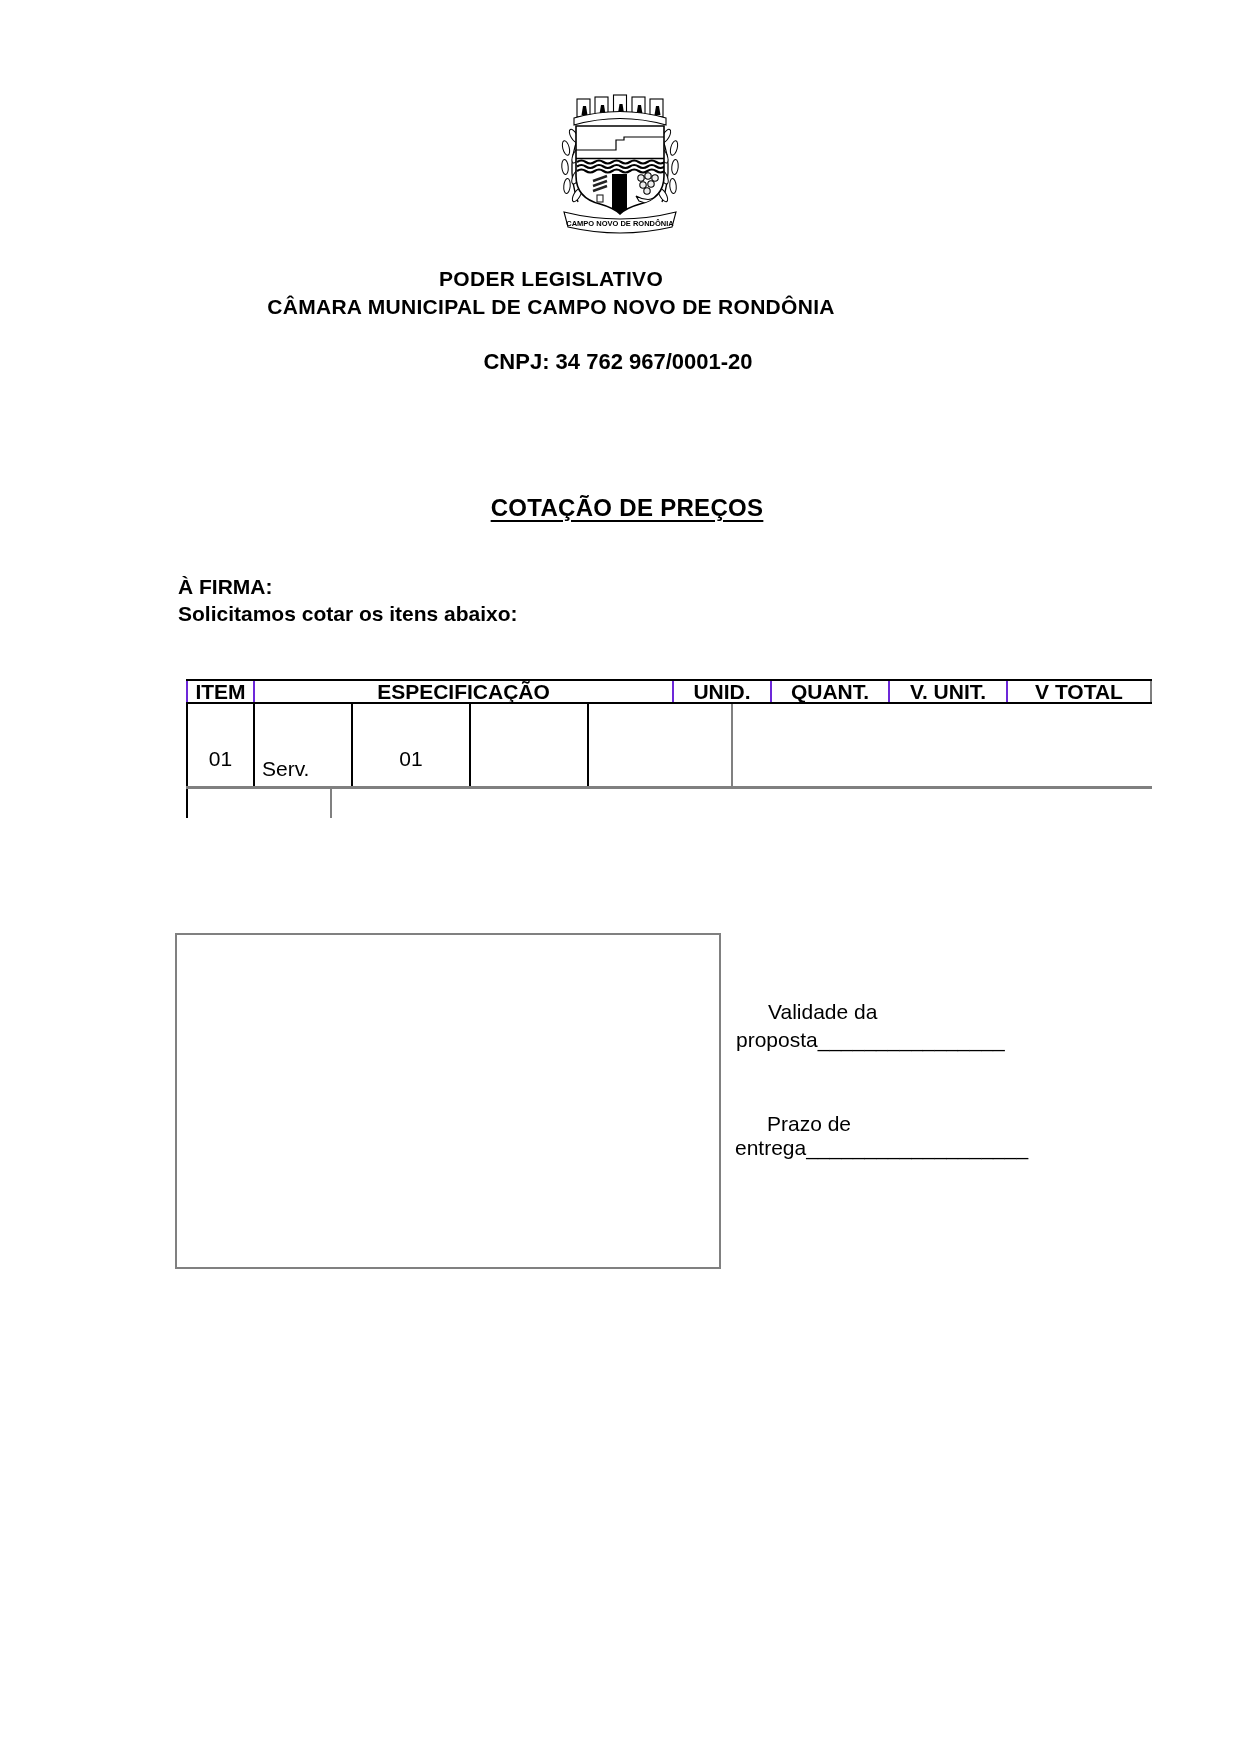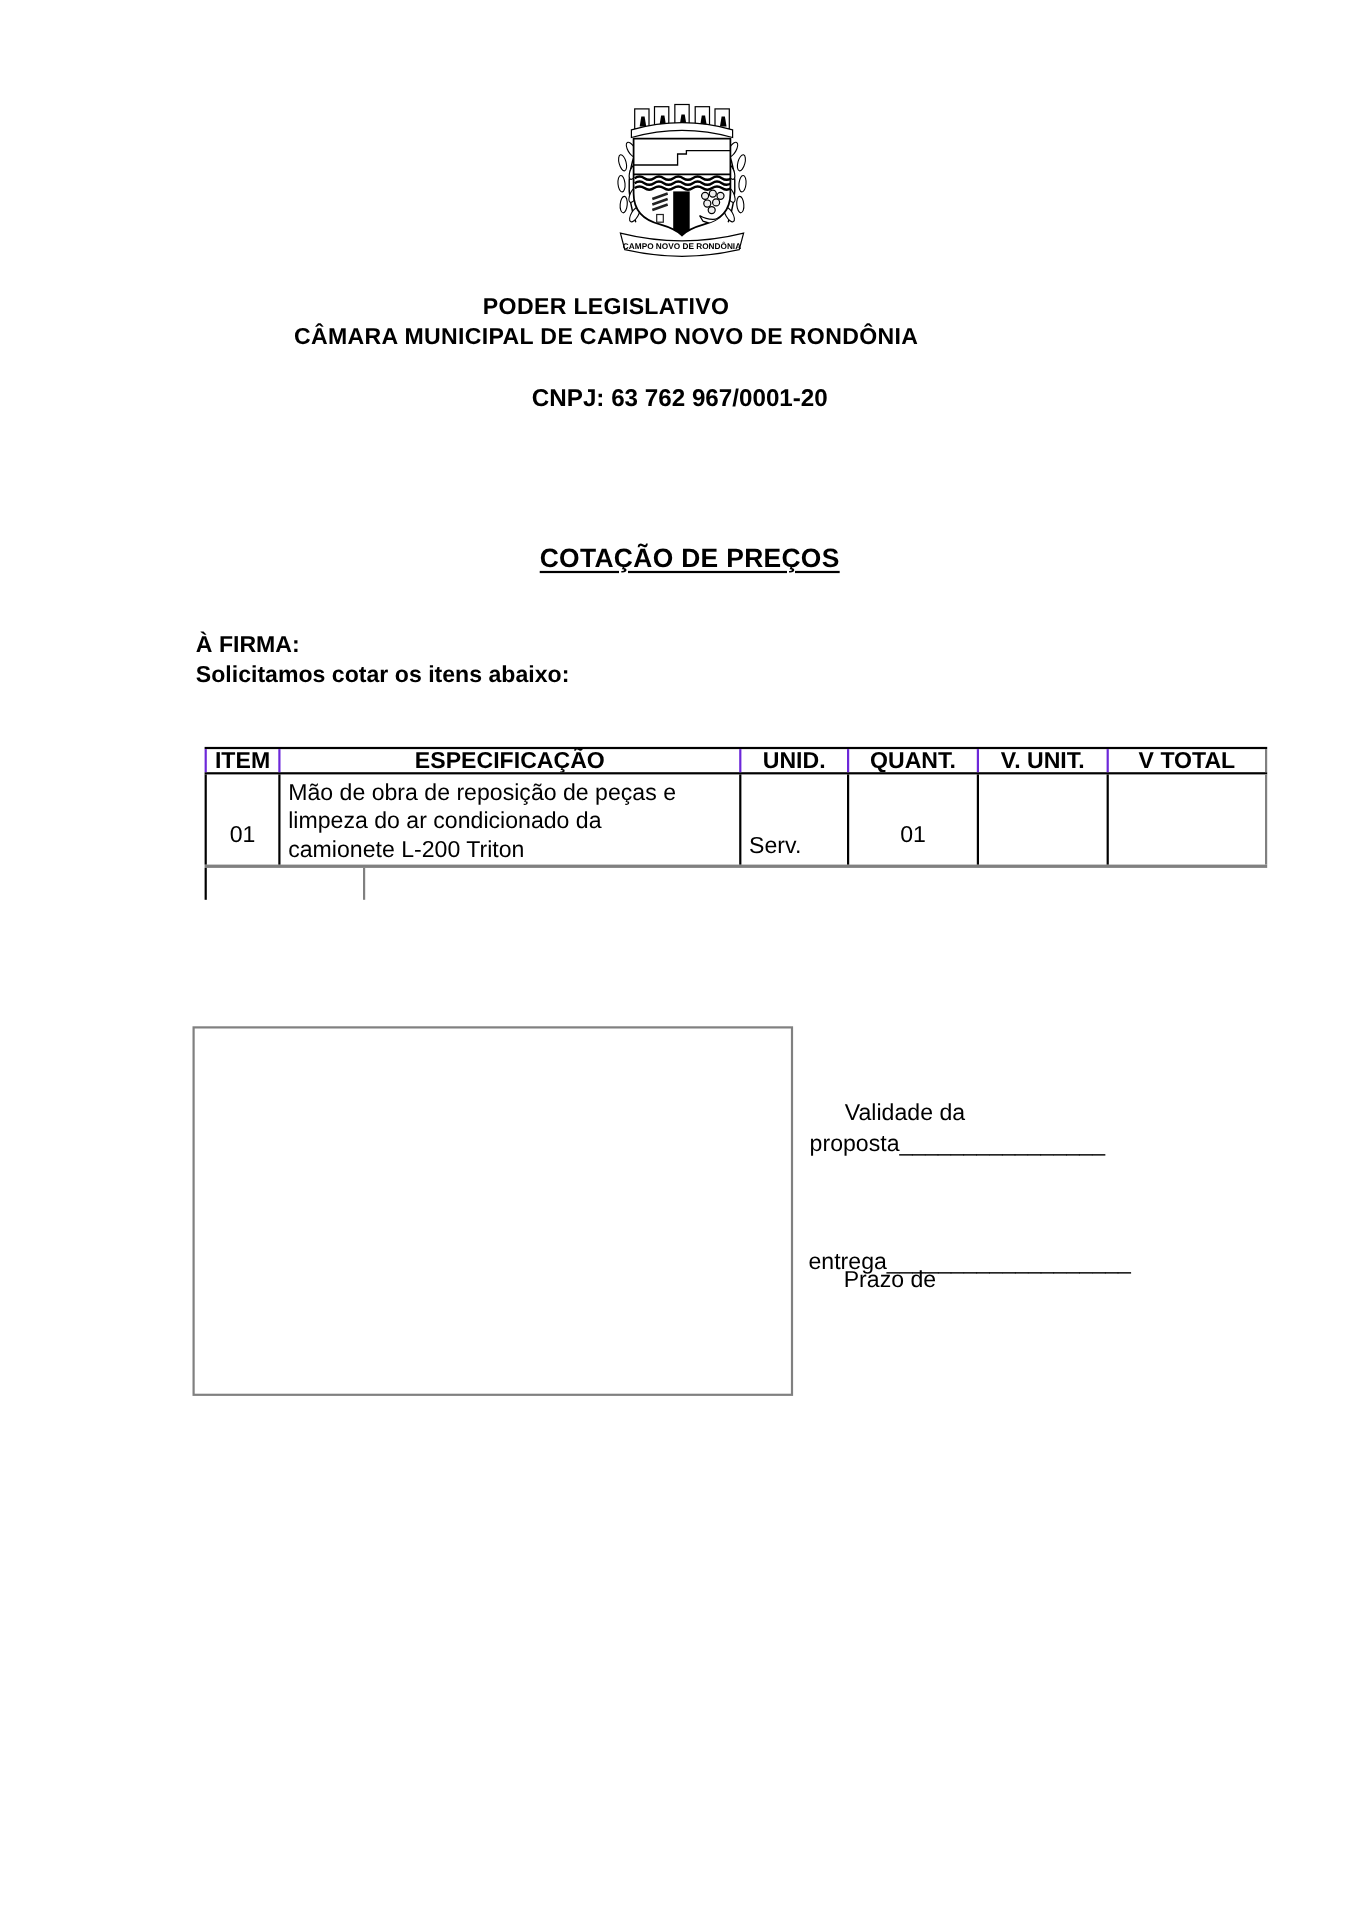--- a/index.html
+++ b/index.html
@@ -109,47 +109,44 @@
   </g>
 
   <g>
     <path d="M12,122 Q68,136 124,122 L120,137 Q68,149 16,137 Z" fill="#fff" stroke="#000" stroke-width="1.1"></path>
     <text x="68" y="136" text-anchor="middle" font-size="7.5" font-weight="bold" font-family="Liberation Sans, sans-serif">CAMPO NOVO DE RONDÔNIA</text>
   </g>
 </svg>
 
 <div class="abs ctr org-line" style="left:551px;top:267px;">PODER LEGISLATIVO</div>
 <div class="abs ctr org-line" style="left:551px;top:295px;">CÂMARA MUNICIPAL DE CAMPO NOVO DE RONDÔNIA</div>
-<div class="abs ctr cnpj" style="left:618px;top:349px;">CNPJ: 63 762 967/0001-20</div>
+<div class="abs ctr cnpj" style="left:618px;top:349px;">CNPJ: 34 762 967/0001-20</div>
 <div class="abs ctr doc-title" style="left:627px;top:494px;">COTAÇÃO DE PREÇOS</div>
 <div class="abs firm" style="left:178px;top:575px;">À FIRMA:</div>
 <div class="abs firm" style="left:178px;top:602px;">Solicitamos cotar os itens abaixo:</div>
 
 <div class="qtable">
   <div class="thead">
     <div class="hc c-item">ITEM</div>
     <div class="hc c-spec">ESPECIFICAÇÃO</div>
     <div class="hc c-unid">UNID.</div>
     <div class="hc c-quant">QUANT.</div>
     <div class="hc c-vunit">V. UNIT.</div>
     <div class="hc c-vtotal">V TOTAL</div>
   </div>
   <div class="trow">
     <div class="dc c-item bottom-center">01</div>
-    <div class="dc c-spec spec-wrap">
-      <span class="spec-text">Mão de obra de reposição de peças e limpeza do ar condicionado da camionete L-200 Triton</span>
-    </div>
     <div class="dc c-unid bottom-left">Serv.</div>
     <div class="dc c-quant bottom-center">01</div>
     <div class="dc c-vunit"></div>
     <div class="dc c-vtotal"></div>
   </div>
   <div class="totalrow">
     <div class="total-cell"></div>
   </div>
 </div>
 
 <div class="notes-box"></div>
 
 <div class="abs foot" style="left:768px;top:952px;">Validade da</div>
 <div class="abs foot" style="left:736px;top:980px;">proposta________________</div>
-<div class="abs foot" style="left:767px;top:1104px;">Prazo de</div>
+<div class="abs foot" style="left:767px;top:1064px;">Prazo de</div>
 <div class="abs foot" style="left:735px;top:1088px;">entrega___________________</div>
 
 </body></html>

